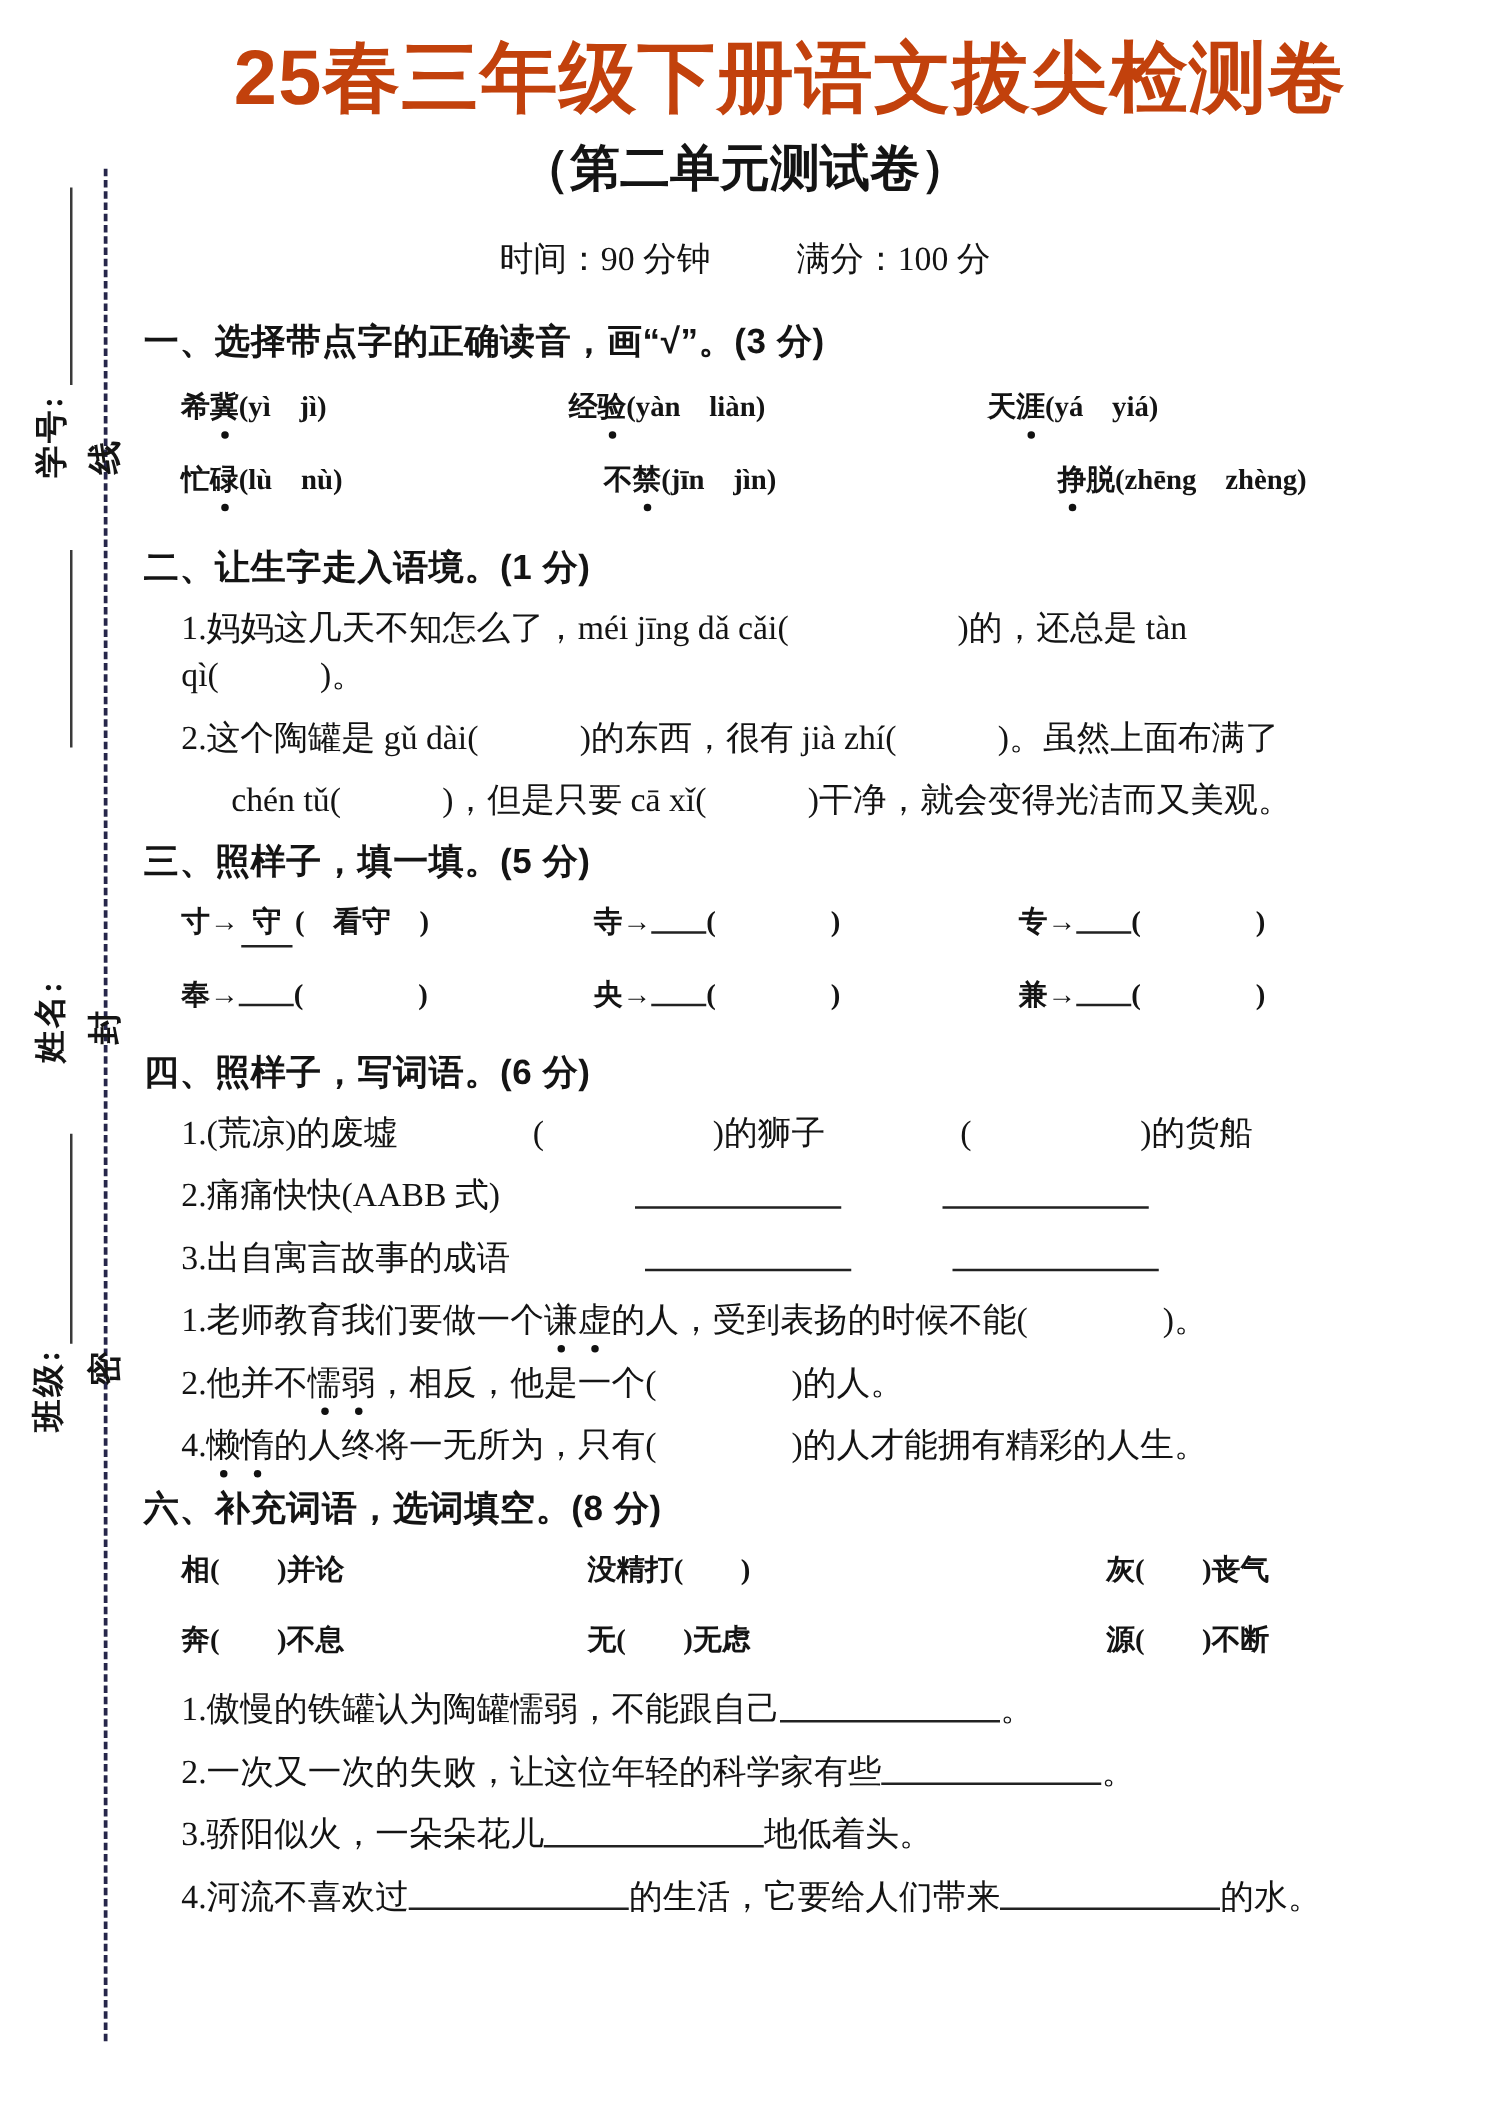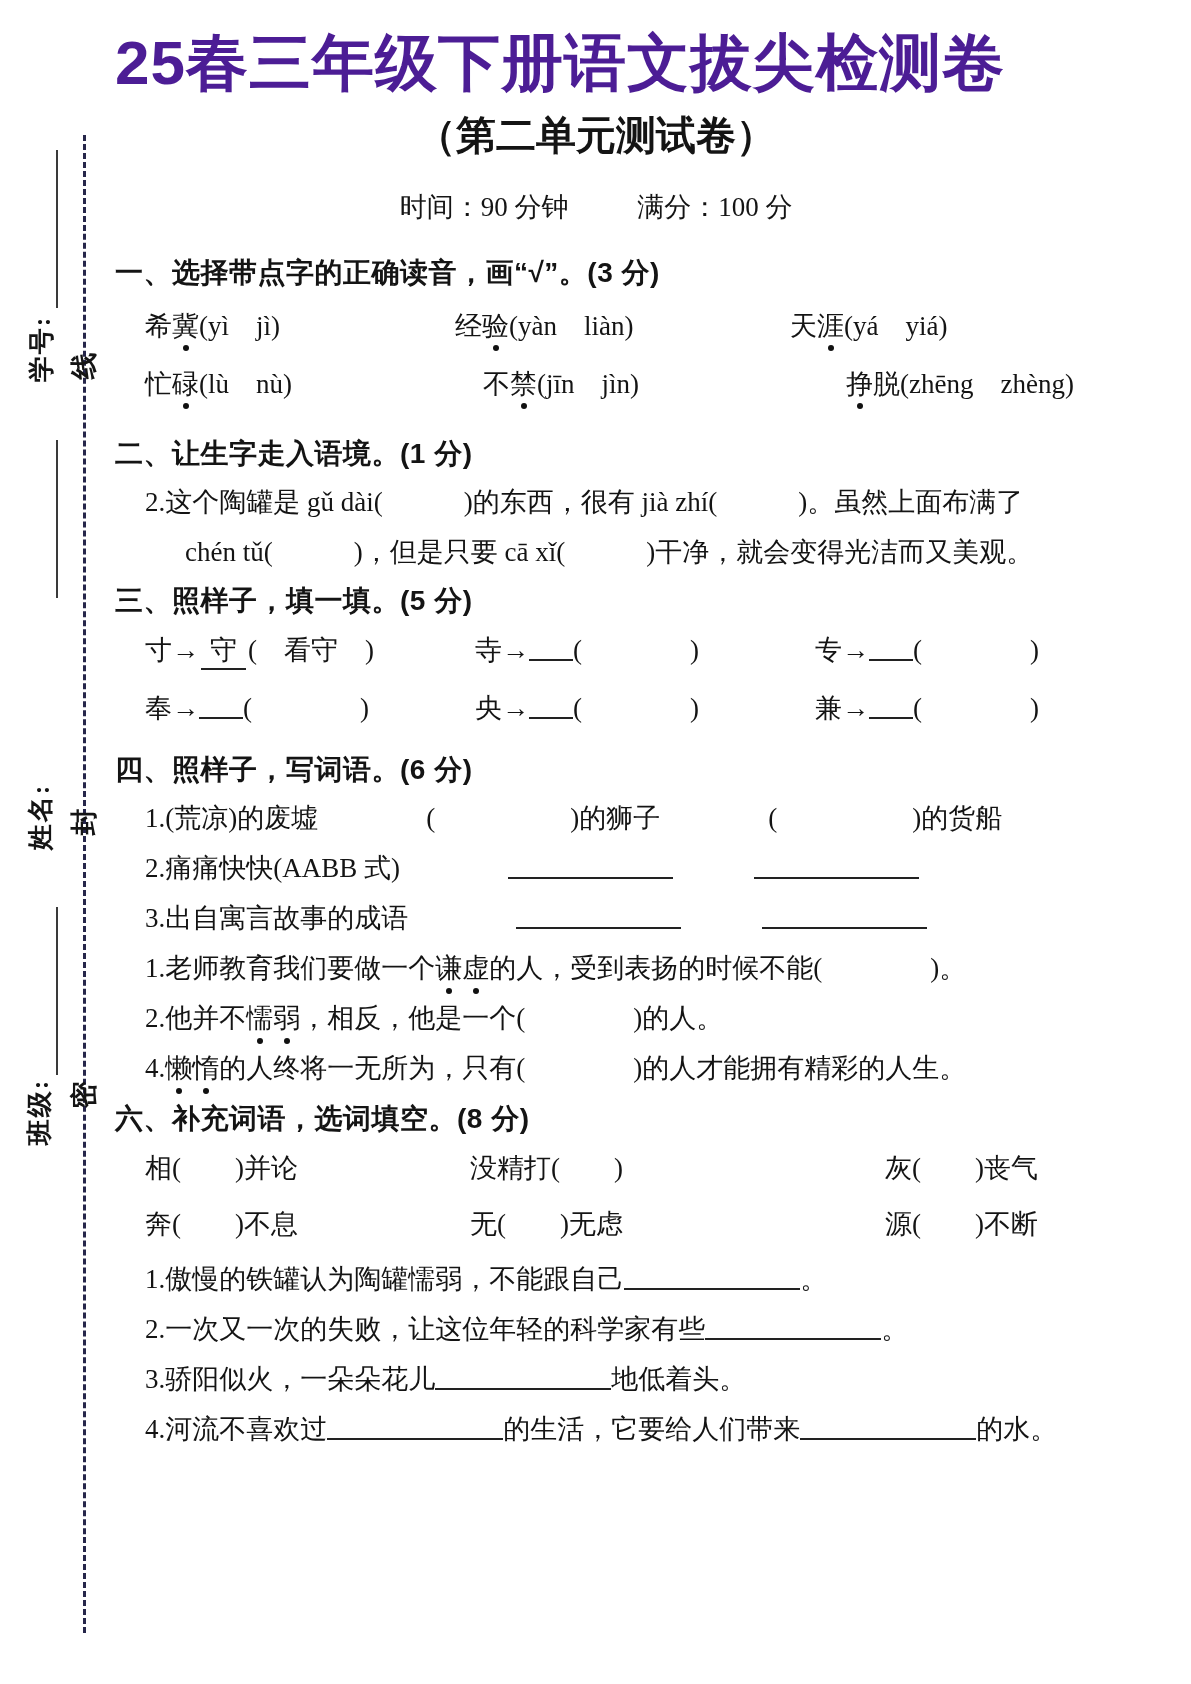--- a/index.html
+++ b/index.html
@@ -18,37 +18,37 @@
     position:absolute;font-weight:700;font-size:26px;white-space:nowrap;
     transform:translate(-50%,-50%) rotate(-90deg);letter-spacing:2px;
   }
   .sealch{
     position:absolute;font-weight:700;font-size:27px;
     transform:translate(-50%,-50%) rotate(-90deg);
   }
   
   .main{position:absolute;left:115px;top:0;width:962px;}
   .title{
-    margin:30px 0 0;font-size:62px;line-height:1.08;text-align:left;
+    margin:30px 0 0;font-size:62px;line-height:1.08;text-align:right;
     font-family:"Liberation Sans","DejaVu Sans",sans-serif;font-weight:900;
-    letter-spacing:1px;color:#4c1d95;
+    letter-spacing:1px;color:#c2410c;
   }
   .subtitle{
     margin:16px 0 0;font-size:40px;line-height:1.1;text-align:center;
     font-family:"Liberation Sans","DejaVu Sans",sans-serif;font-weight:900;
   }
   .info{margin:32px 0 0;font-size:27px;text-align:center;}
   .info-gap{margin-left:62px;}
   .sec-h{
     font-family:"Liberation Sans","DejaVu Sans",sans-serif;font-weight:900;
     font-size:28px;line-height:1.25;letter-spacing:0.5px;
   }
   .h1m{margin-top:30px;} .h2m{margin-top:28px;} .h3m{margin-top:12px;}
   .h4m{margin-top:20px;} .h5m{margin-top:20px;} .h6m{margin-top:14px;}
-  .grid{display:grid;padding-left:30px;font-size:27px;line-height:36px;}
+  .grid{display:grid;padding-left:30px;font-size:23px;line-height:36px;font-weight:bold;}
   .g1{grid-template-columns:310px 335px 1fr;margin-top:18px;}
   .g1b{margin-top:16px;gap:28px;}
   .g3{grid-template-columns:330px 340px 1fr;margin-top:14px;}
   .g6{grid-template-columns:325px 415px 1fr;margin-top:14px;}
   .cell{padding-bottom:6px;}
   .line{font-size:27px;line-height:38px;padding-left:30px;margin-top:12px;}
   .cont{padding-left:70px;}
   
   .d{position:relative;display:inline-block;}
   .d::after{
@@ -94,20 +94,21 @@
       <span class="cell">经<span class="d">验</span>(yàn　liàn)</span>
       <span class="cell">天<span class="d">涯</span>(yá　yiá)</span>
     </div>
     <div class="grid g1 g1b">
       <span class="cell">忙<span class="d">碌</span>(lù　nù)</span>
       <span class="cell">不<span class="d">禁</span>(jīn　jìn)</span>
       <span class="cell"><span class="d">挣</span>脱(zhēng　zhèng)</span>
     </div>
 
     <div class="sec-h h2m">二、让生字走入语境。(1 分)</div>
+    <div class="line">1.妈妈这几天不知怎么了，méi jīng dǎ cǎi(　　　　　)的，还总是 tàn qì(　　　)。</div>
     <div class="line">2.这个陶罐是 gǔ dài(　　　)的东西，很有 jià zhí(　　　)。虽然上面布满了</div>
     <div class="line cont">chén tǔ(　　　)，但是只要 cā xǐ(　　　)干净，就会变得光洁而又美观。</div>
 
     <div class="sec-h h3m">三、照样子，填一填。(5 分)</div>
     <div class="grid g3">
       <span class="cell">寸→<span class="ul">守</span>(　看守　)</span>
       <span class="cell">寺→<span class="bl" style="width:44px"></span>(　　　　)</span>
       <span class="cell">专→<span class="bl" style="width:44px"></span>(　　　　)</span>
     </div>
     <div class="grid g3">

